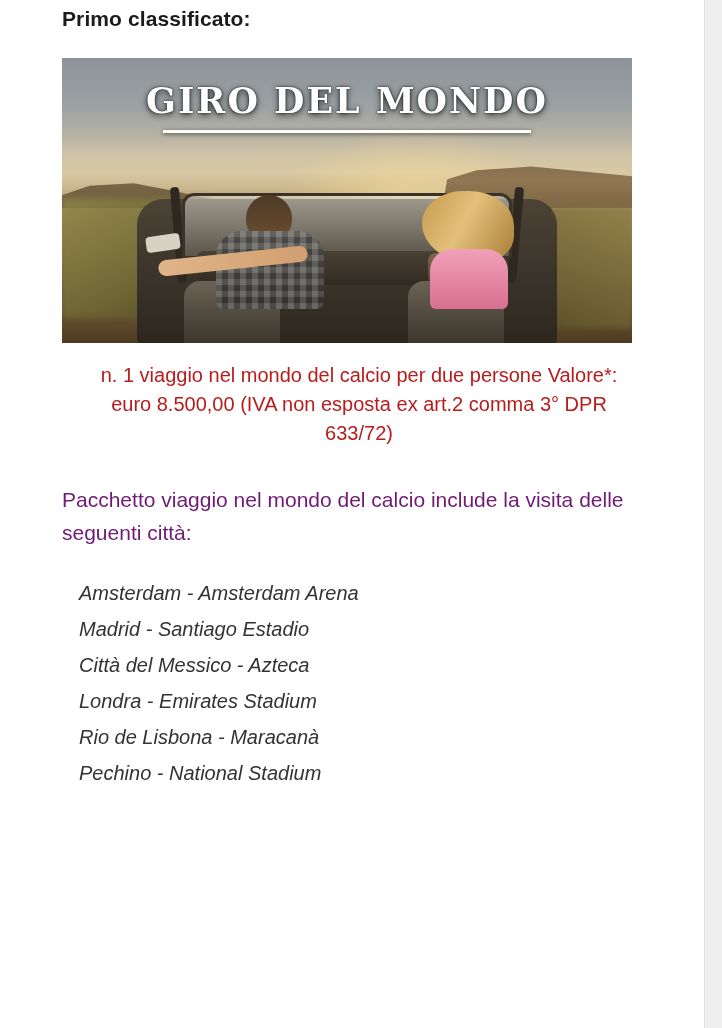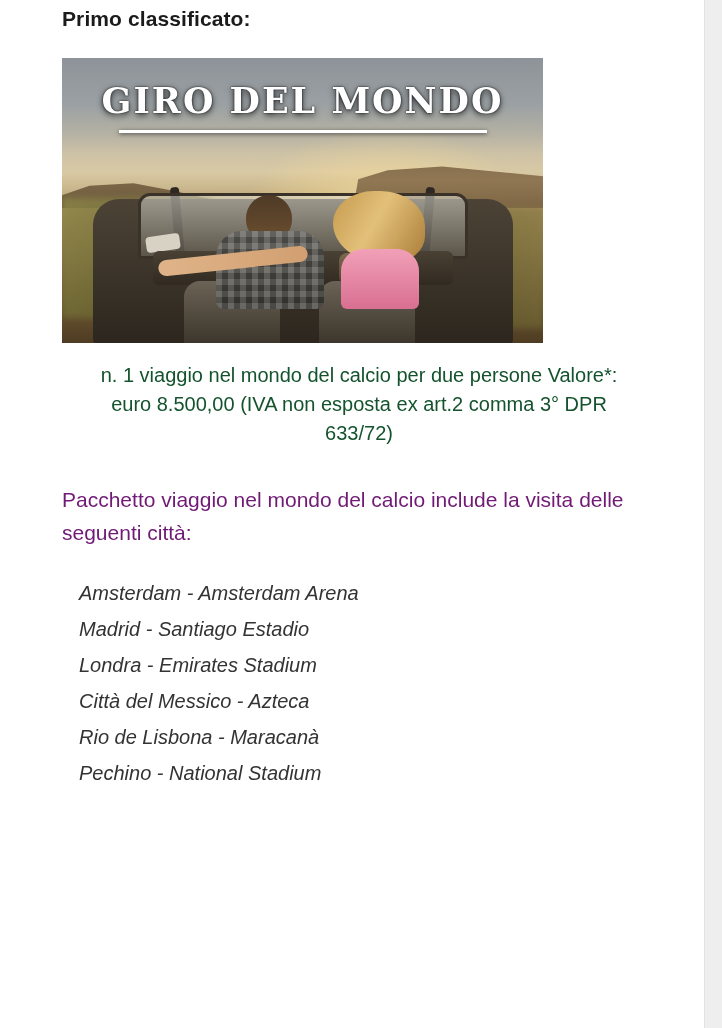--- a/index.html
+++ b/index.html
@@ -40,21 +40,21 @@
     margin: 0;
     padding-top: 7px;
     font-size: 21px;
     font-weight: bold;
     color: #1b1b1b;
     letter-spacing: 0.1px;
   }
   .banner {
     position: relative;
     margin-top: 27px;
-    width: 481px;
+    width: 570px;
     height: 285px;
     overflow: hidden;
     background: #7d6a4f;
   }
   
   .sky {
     position: absolute;
     inset: 0;
     background:
       linear-gradient(to bottom,
@@ -305,21 +305,21 @@
     width: 368px;
     height: 3px;
     background: #ffffff;
     box-shadow: 0 1px 4px rgba(0,0,0,0.6);
   }
   .caption {
     margin: 18px 0 0 16px;
     text-align: center;
     font-size: 20px;
     line-height: 1.45;
-    color: #14532d;
+    color: #b91c1c;
   }
   .lead {
     margin: 36px 0 0 0;
     font-size: 21px;
     line-height: 1.55;
     color: #701a75;
   }
   .city-list {
     list-style: none;
     margin: 26px 0 0 0;
@@ -380,22 +380,22 @@
       <div class="banner-underline"></div>
     </div>
 
     <p class="caption">n. 1 viaggio nel mondo del calcio per due persone Valore*: euro 8.500,00 (IVA non esposta ex art.2 comma 3° DPR 633/72)</p>
 
     <p class="lead">Pacchetto viaggio nel mondo del calcio include la visita delle seguenti città:</p>
 
     <ul class="city-list">
       <li>Amsterdam - Amsterdam Arena</li>
       <li>Madrid - Santiago Estadio</li>
+      <li>Città del Messico - Azteca</li>
       <li>Londra - Emirates Stadium</li>
-      <li>Città del Messico - Azteca</li>
       <li>Rio de Lisbona - Maracanà</li>
       <li>Pechino - National Stadium</li>
     </ul>
 
   </div>
 
   <div class="right-gutter"></div>
 
 </div>
 

